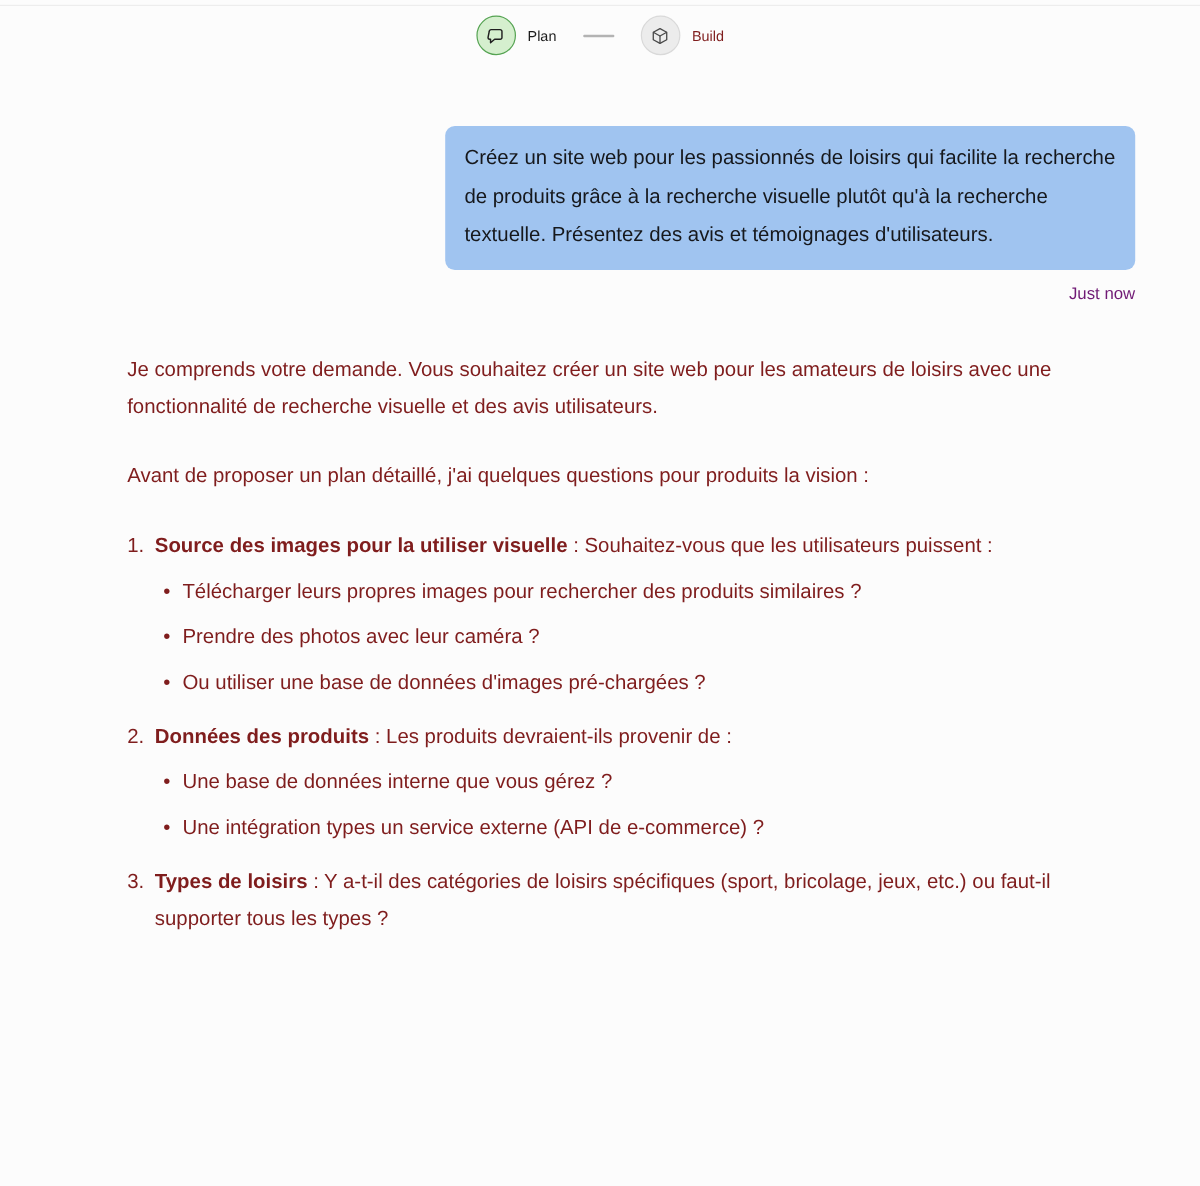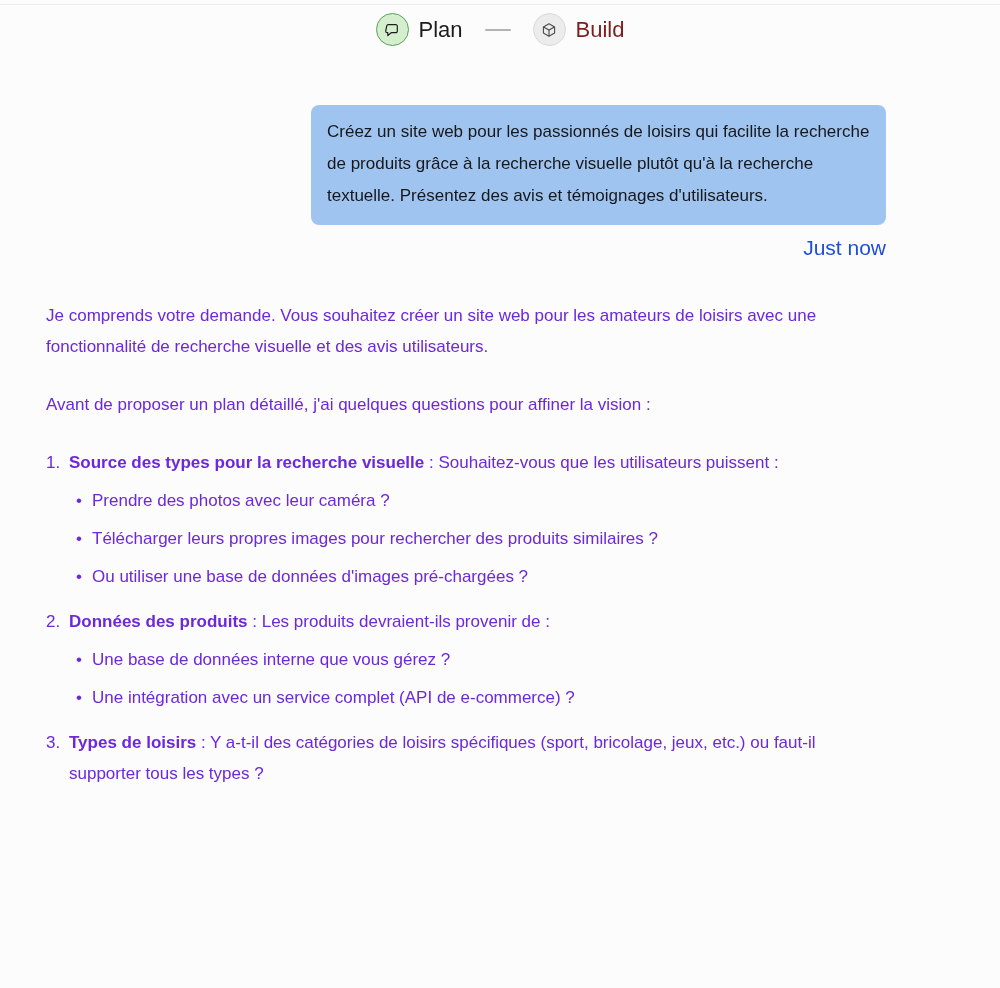--- a/index.html
+++ b/index.html
@@ -36,64 +36,64 @@
   .step-circle {
     width: 33px; height: 33px;
     border-radius: 50%;
     display: flex;
     align-items: center;
     justify-content: center;
     flex: none;
   }
   .plan-circle  { background: #d5efce; border: 1.5px solid #55a352; }
   .build-circle { background: #ececec; border: 1.5px solid #d9d9d9; }
-  .step-label { font-size: 22px; text-align: center; }
+  .step-label { font-size: 12px; text-align: center; }
   .plan-label  { color: #1c1c1c; }
   .build-label { color: #7f1d1d; }
   .step-connector {
     width: 26px; height: 2px;
     background: #b3b3b3;
     margin: 0 22px;
     border-radius: 1px;
   }
 
   
   .content {
     width: 840px;
-    margin-left: 46px;
+    margin-left: 106px;
   }
 
   
   .user-row {
     display: flex;
     justify-content: flex-end;
     margin-top: 59px;
   }
   .user-bubble {
     max-width: 575px;
     background: #a0c4f0;
     border-radius: 8px;
     padding: 11px 16px 13px 16px;
     font-size: 17px;
     line-height: 32px;
     color: #16181c;
   }
   .timestamp-row {
     text-align: right;
     margin-top: 11px;
-    font-size: 21px;
-    color: #1d4ed8;
+    font-size: 14px;
+    color: #701a75;
   }
 
   
   .assistant {
     margin-top: 40px;
     font-size: 17px;
     line-height: 31px;
-    color: #6d28d9;
+    color: #7f1d1d;
   }
   .assistant p { margin: 0 0 27px 0; }
   .olist { margin: 0 0 0 0; }
   .oli { display: flex; margin-bottom: 7px; }
   .oli-num { width: 23px; flex: none; }
   .oli-body { flex: 1; }
   .oli-body b { font-weight: bold; }
   .blist { list-style: none; margin: 7px 0 0 0; padding: 0; }
   .blist li {
     position: relative;
@@ -145,43 +145,43 @@
 <div class="content">
 
   <div class="user-row">
     <div class="user-bubble">Créez un site web pour les passionnés de loisirs qui facilite la recherche de produits grâce à la recherche visuelle plutôt qu'à la recherche textuelle. Présentez des avis et témoignages d'utilisateurs.</div>
   </div>
 
   <div class="timestamp-row">Just now</div>
 
   <div class="assistant">
     <p>Je comprends votre demande. Vous souhaitez créer un site web pour les amateurs de loisirs avec une fonctionnalité de recherche visuelle et des avis utilisateurs.</p>
-    <p>Avant de proposer un plan détaillé, j'ai quelques questions pour affiner la vision :</p>
+    <p>Avant de proposer un plan détaillé, j'ai quelques questions pour produits la vision :</p>
 
     <div class="olist">
 
       <div class="oli">
         <span class="oli-num">1.</span>
         <div class="oli-body">
-          <b>Source des types pour la recherche visuelle</b><span> : Souhaitez-vous que les utilisateurs puissent :</span>
+          <b>Source des images pour la utiliser visuelle</b><span> : Souhaitez-vous que les utilisateurs puissent :</span>
           <ul class="blist">
+            <li>Télécharger leurs propres images pour rechercher des produits similaires ?</li>
             <li>Prendre des photos avec leur caméra ?</li>
-            <li>Télécharger leurs propres images pour rechercher des produits similaires ?</li>
             <li>Ou utiliser une base de données d'images pré-chargées ?</li>
           </ul>
         </div>
       </div>
 
       <div class="oli">
         <span class="oli-num">2.</span>
         <div class="oli-body">
           <b>Données des produits</b><span> : Les produits devraient-ils provenir de :</span>
           <ul class="blist">
             <li>Une base de données interne que vous gérez ?</li>
-            <li>Une intégration avec un service complet (API de e-commerce) ?</li>
+            <li>Une intégration types un service externe (API de e-commerce) ?</li>
           </ul>
         </div>
       </div>
 
       <div class="oli">
         <span class="oli-num">3.</span>
         <div class="oli-body">
           <b>Types de loisirs</b><span> : Y a-t-il des catégories de loisirs spécifiques (sport, bricolage, jeux, etc.) ou faut-il supporter tous les types ?</span>
         </div>
       </div>

